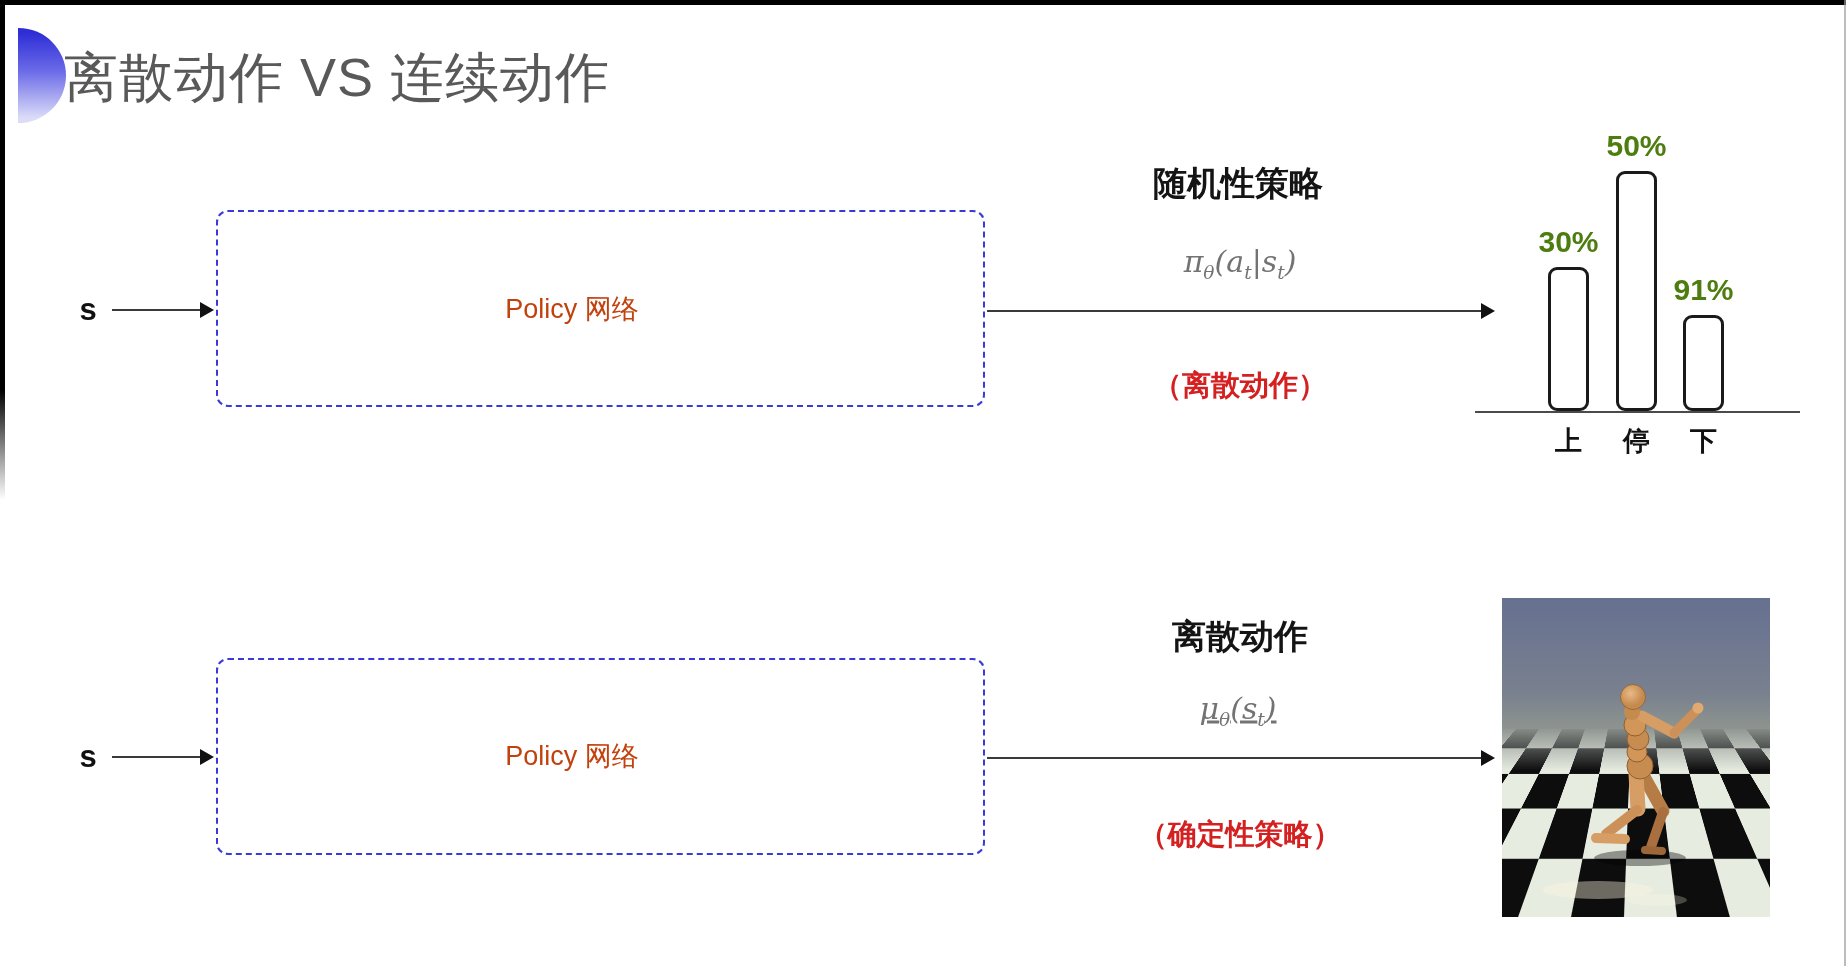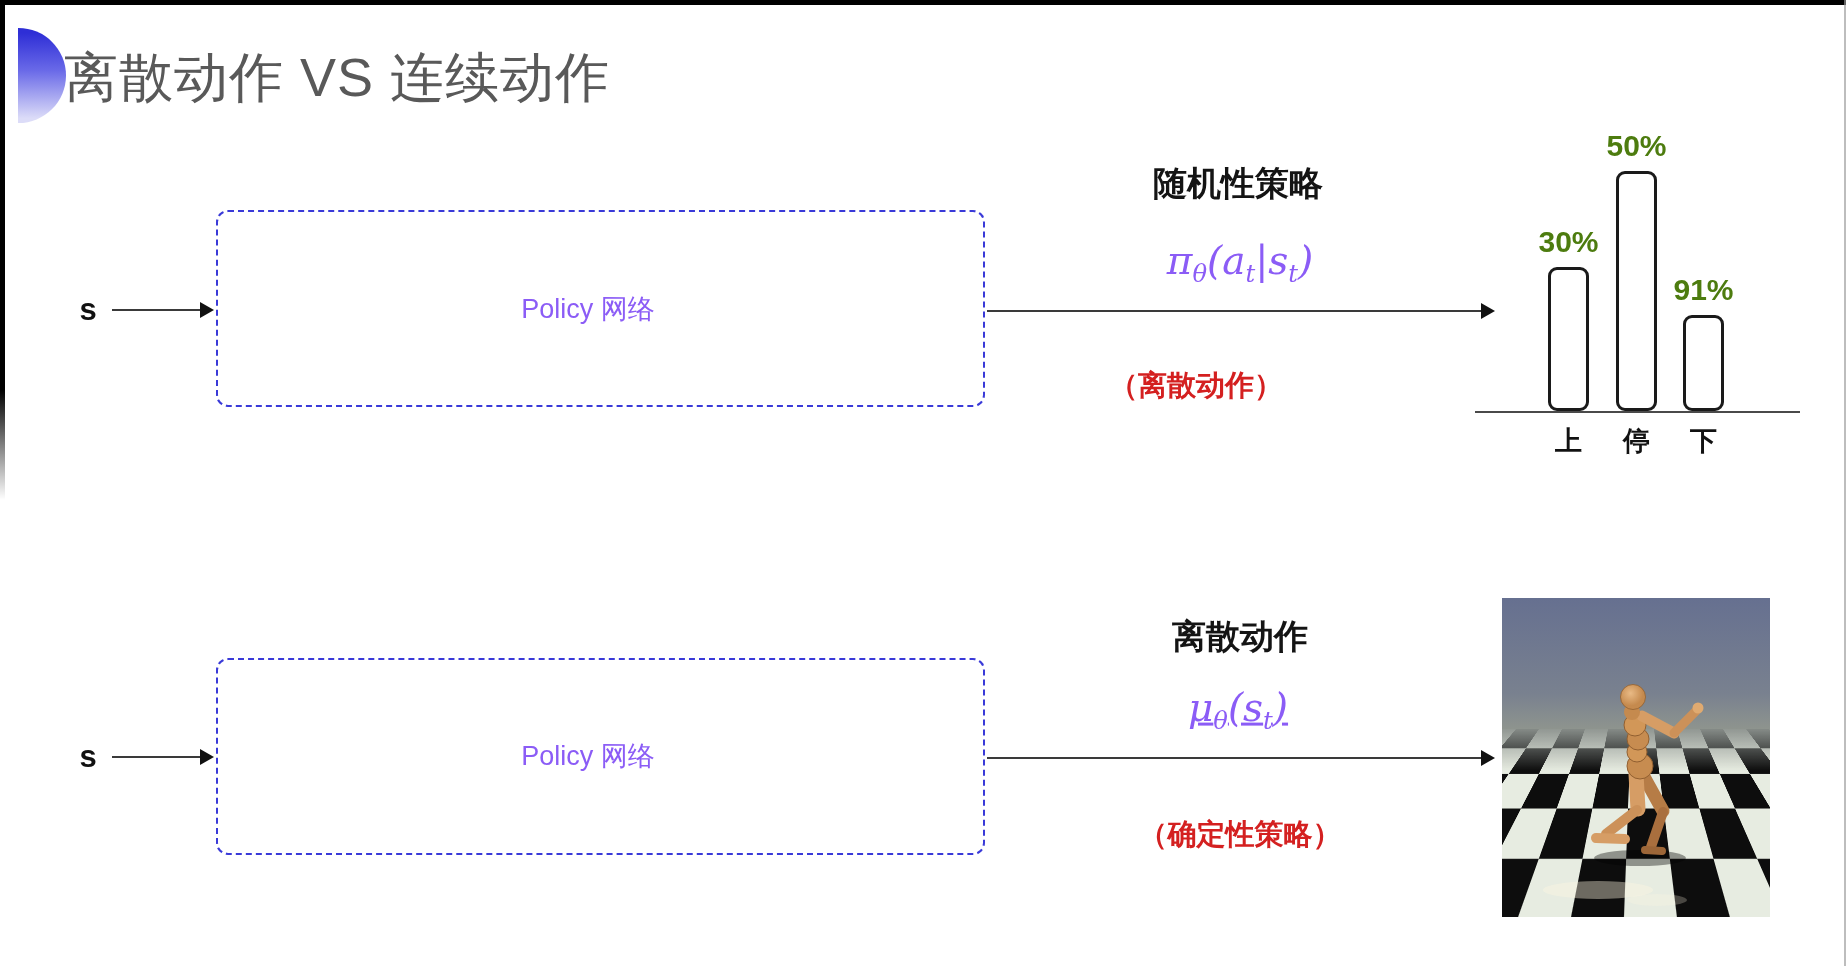--- a/index.html
+++ b/index.html
@@ -19,27 +19,27 @@
     background:linear-gradient(180deg,#2e2ed6 5%,#6a6ae8 45%,#dcdcf8 95%);}
   .page-title{position:absolute;left:64px;top:42px;font-size:54px;font-weight:500;
     color:#595959;letter-spacing:1px;white-space:nowrap;}
   
   .state-label{position:absolute;transform:translate(-50%,-50%);font-size:31px;font-weight:600;color:#111;}
   .arrow-line{position:absolute;height:2px;background:#3a3a3a;}
   .arrow-head{position:absolute;width:0;height:0;border-left:14px solid #111;
     border-top:8px solid transparent;border-bottom:8px solid transparent;}
   .policy-box{position:absolute;left:216px;width:769px;height:197px;box-sizing:border-box;
     border:2px dashed #3a3ad8;border-radius:12px;background:transparent;}
-  .policy-box-label{position:absolute;left:588px;transform:translate(-50%,-50%);
-    font-size:27px;color:#8b5cf6;white-space:nowrap;}
+  .policy-box-label{position:absolute;left:572px;transform:translate(-50%,-50%);
+    font-size:27px;color:#c2410c;white-space:nowrap;}
   .policy-type{position:absolute;transform:translate(-50%,-50%);font-size:34px;font-weight:650;
     color:#141414;white-space:nowrap;}
   .policy-formula{position:absolute;transform:translate(-50%,-50%);
     font-family:"DejaVu Serif","Liberation Serif",serif;font-style:italic;
-    font-size:39px;color:#8b5cf6;white-space:nowrap;}
+    font-size:30px;color:#737373;white-space:nowrap;}
   .policy-formula sub{font-size:62%;font-style:italic;}
   .action-note{position:absolute;transform:translate(-50%,-50%);font-size:29px;font-weight:600;
     color:#d42020;white-space:nowrap;}
   
   .prob-chart{position:absolute;left:1475px;top:100px;width:330px;height:380px;}
   .chart-baseline{position:absolute;left:0;width:325px;height:2px;background:#4a4a4a;}
   .prob-bar{position:absolute;box-sizing:border-box;border:3px solid #1a1a1a;border-radius:9px;background:#fff;}
   .bar-value{position:absolute;transform:translate(-50%,-100%);font-size:30px;font-weight:600;color:#4d7c0f;white-space:nowrap;}
   .bar-cat{position:absolute;transform:translateX(-50%);font-size:27px;font-weight:700;color:#111;white-space:nowrap;}
   
@@ -70,21 +70,21 @@
 <div class="arrow-head" style="left:200px;top:302px;"></div>
 
 <div class="policy-box" style="top:210px;"></div>
 <div class="policy-box-label" style="top:309px;">Policy 网络</div>
 
 <div class="arrow-line" style="left:987px;top:310px;width:494px;"></div>
 <div class="arrow-head" style="left:1481px;top:303px;"></div>
 
 <div class="policy-type" style="left:1238px;top:184px;">随机性策略</div>
 <div class="policy-formula" style="left:1240px;top:263px;">π<sub>θ</sub>(a<sub>t</sub>|s<sub>t</sub>)</div>
-<div class="action-note" style="left:1196px;top:386px;">（离散动作）</div>
+<div class="action-note" style="left:1240px;top:386px;">（离散动作）</div>
 
 <div class="prob-chart">
     <div class="chart-baseline" style="top: 311px; width: 325px;"></div>
     <div class="prob-bar" style="left: 73px; top: 167px; width: 41px; height: 144px;"></div>
     <div class="bar-value" style="left: 93.5px; top: 159px; text-align: center;">30%</div>
     <div class="bar-cat" style="left: 93.5px; top: 323px;">上</div>
     <div class="prob-bar" style="left: 141px; top: 71px; width: 41px; height: 240px;"></div>
     <div class="bar-value" style="left: 161.5px; top: 63px;">50%</div>
     <div class="bar-cat" style="left: 161.5px; top: 323px;">停</div>
     <div class="prob-bar" style="left: 208px; top: 215px; width: 41px; height: 96px;"></div>

